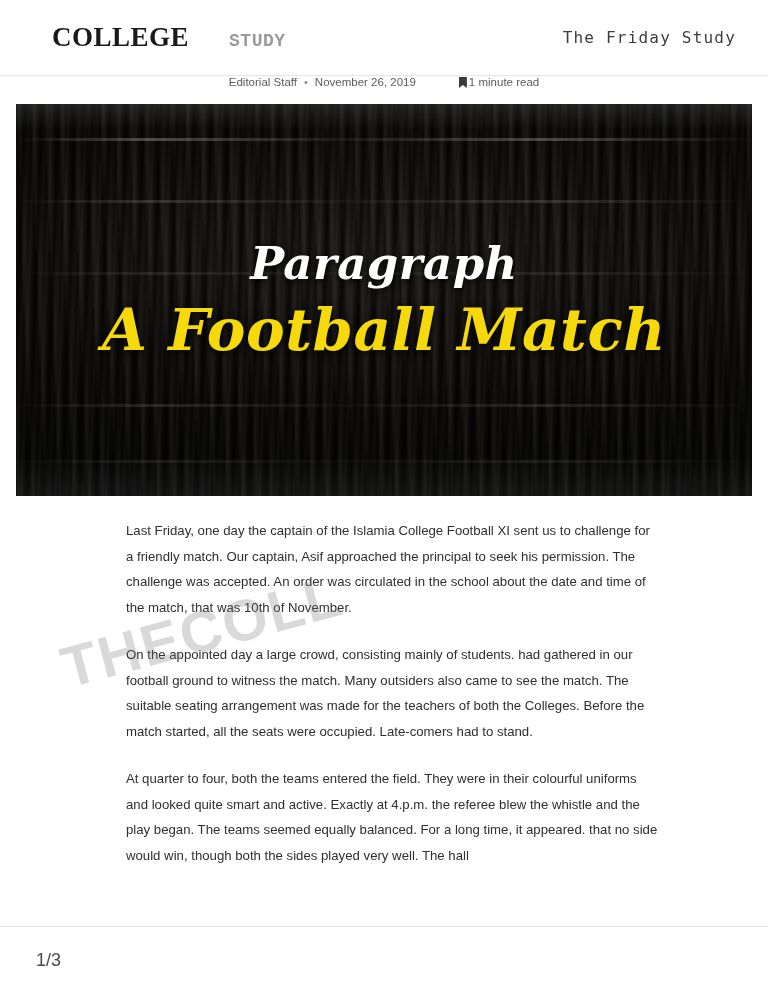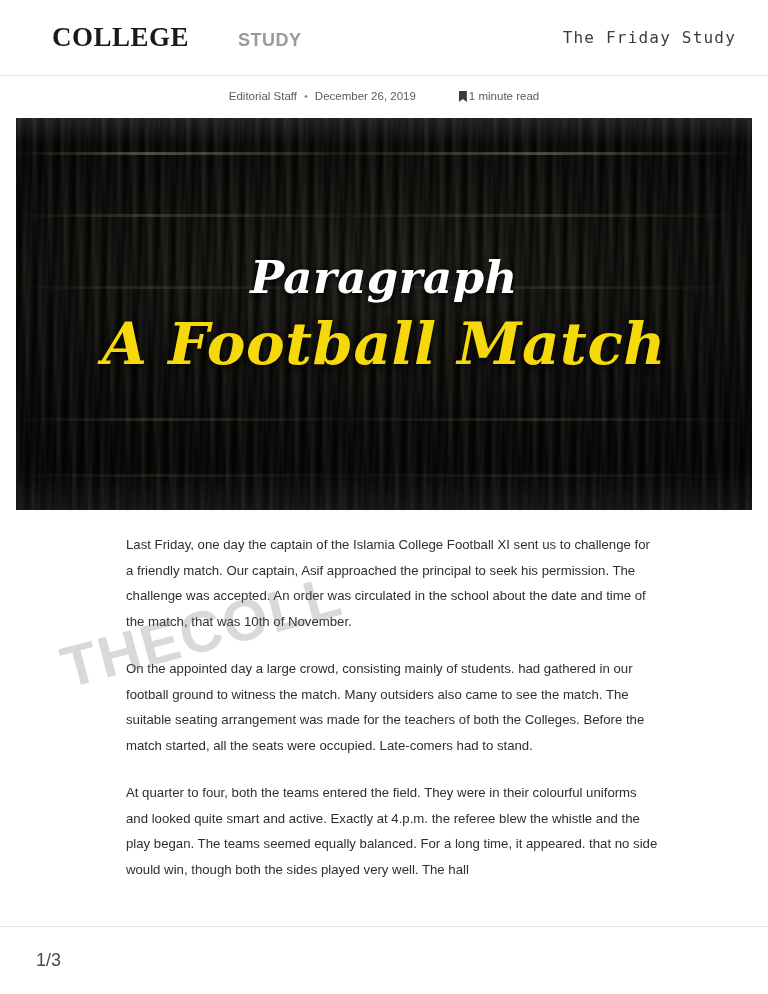--- a/index.html
+++ b/index.html
@@ -47,22 +47,22 @@
     font-weight: bold;
     color: #1a1a1a;
     letter-spacing: 0.5px;
     font-family: "Liberation Serif", serif;
   }
   .logo-study {
     font-size: 18px;
     font-weight: bold;
     color: #9a9a9a;
     letter-spacing: 0.5px;
-    margin-left: 15px;
-    font-family: Liberation Sans, sans-serif;
+    margin-left: 6px;
+    font-family: Liberation Mono, monospace;
   }
   .site-name {
     font-family: "DejaVu Sans Mono", monospace;
     font-size: 16px;
     color: #3d3d3d;
     letter-spacing: 1.2px;
   }
 
   
   .content {
@@ -76,21 +76,20 @@
     font-size: 23px;
     font-weight: bold;
     color: #1f1f1f;
     margin: 22px 0 0 0;
     letter-spacing: 0.1px;
   }
   .meta {
     text-align: center;
     font-size: 11.5px;
     color: #5b5b5b;
-    margin-top: 14px;
     display: flex;
     align-items: center;
     justify-content: center;
     gap: 7px;
   }
   .meta-sep {
     color: #8a8a8a;
     font-size: 11px;
   }
   .meta-read {
@@ -250,21 +249,21 @@
     </div>
     <div class="site-name">The Friday Study</div>
   </div>
 
   <div class="content">
 
 
     <div class="meta">
       <span>Editorial Staff</span>
       <span class="meta-sep">•</span>
-      <span>December 26, 2019</span>
+      <span>November 26, 2019</span>
       <span class="meta-read">
         <span class="bookmark-icon"></span>
         <span>1 minute read</span>
       </span>
     </div>
 
     <div class="hero">
       <div class="hero-wood"></div>
       <div class="hero-grain"></div>
       <div class="hero-streak" style="top:34px;"></div>

